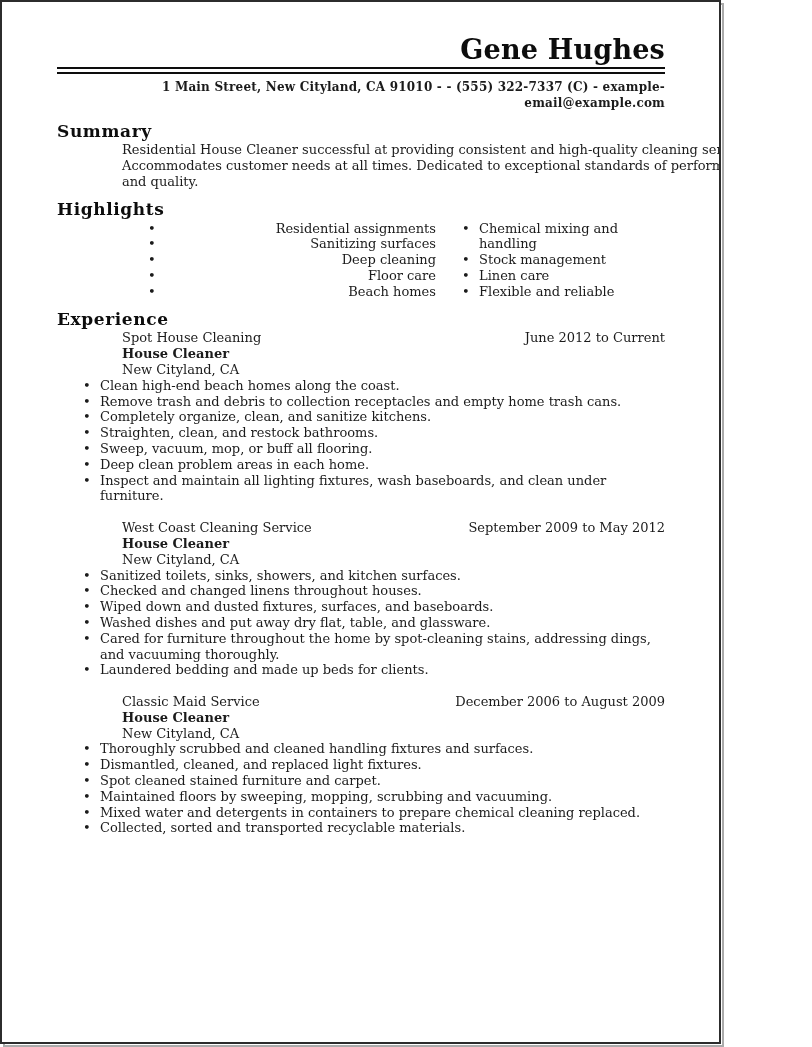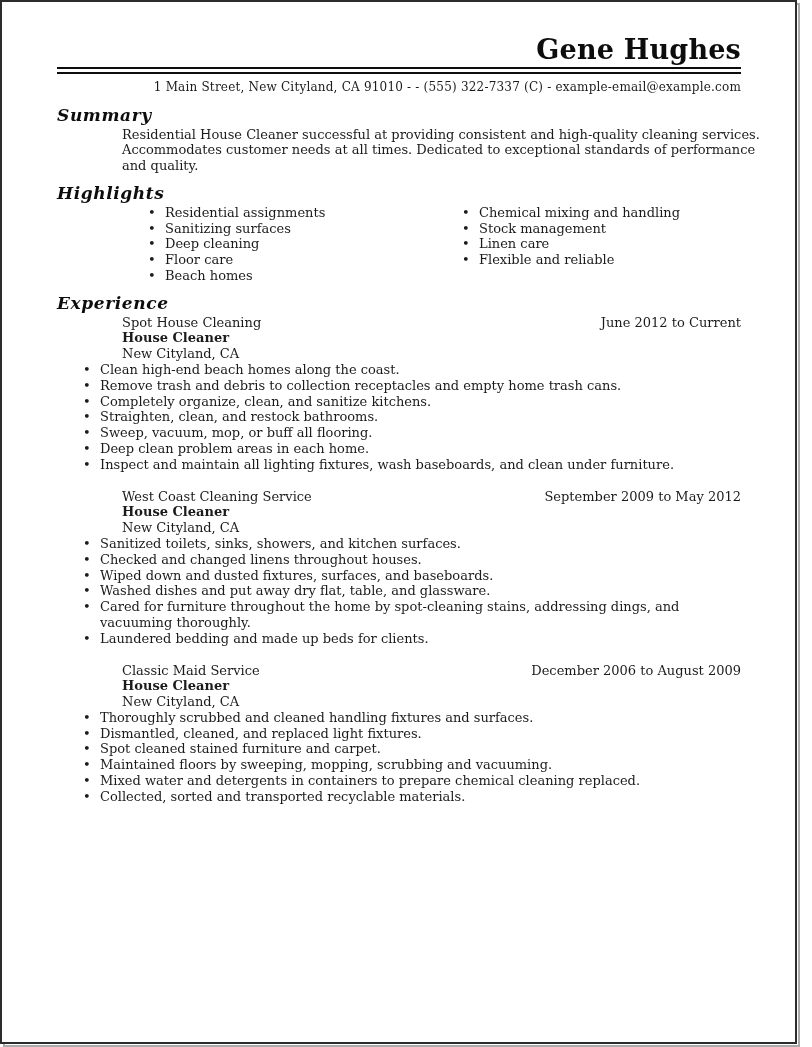--- a/index.html
+++ b/index.html
@@ -1,18 +1,18 @@
 <!DOCTYPE html>
 <html><head>
 <meta charset="utf-8">
 <style>
   html, body { margin: 0; padding: 0; background: #ffffff; }
   body { width: 812px; height: 1047px; font-family: "DejaVu Serif", serif; }
 
-  .frame { position: relative; width: 800px; height: 1047px; }
+  .frame { position: relative; width: 724px; height: 1047px; }
   .frame-shadow {
     position: absolute; left: 3px; top: 3px; right: 0; bottom: 0;
     border: 2px solid #ababab; box-sizing: border-box;
   }
   .page {
     position: absolute; left: 0; top: 0; right: 3px; bottom: 3px;
     border: 2px solid #2c2c2c; background: #ffffff;
     box-sizing: border-box; overflow: hidden;
   }
   .content {
@@ -33,51 +33,50 @@
   .double-rule {
     margin-top: 3px;
     height: 3px;
     border-top: 2.5px solid #0d0d0d;
     border-bottom: 2.5px solid #0d0d0d;
   }
   .contact {
     margin-top: 6px;
     text-align: right;
     font-size: 12px;
-    font-weight: normal;
+    font-weight: bold;
     letter-spacing: 0.2px;
   }
 
   .section-heading {
     margin: 12px 0 3px 0;
     font-size: 17px;
     font-weight: bold;
     color: #0d0d0d;
     letter-spacing: 0.6px;
-    font-style: italic;
   }
 
   .body-indent { margin-left: 65px; }
   .summary-text { width: 640px; }
 
   ul.bullets { list-style: none; margin: 0; padding: 0; }
   ul.bullets li {
     position: relative;
     padding-left: 43px;
     line-height: 15.8px;
   }
   ul.bullets li::before {
     content: "\2022";
     position: absolute;
     left: 26px;
     top: 0;
   }
 
   .highlights-row { display: flex; margin-left: 65px; }
-  .highlights-col1 { width: 314px; flex: 0 0 314px; }
+  .highlights-col1 { width: 314px; flex: 0 0 314px; text-align: right; }
   .highlights-col2 { flex: 1; }
 
   .job + .job { margin-top: 16px; }
   .job-header {
     display: flex;
     justify-content: space-between;
     margin-left: 65px;
   }
   .job-title { margin-left: 65px; font-weight: bold; }
   .job-location { margin-left: 65px; }

